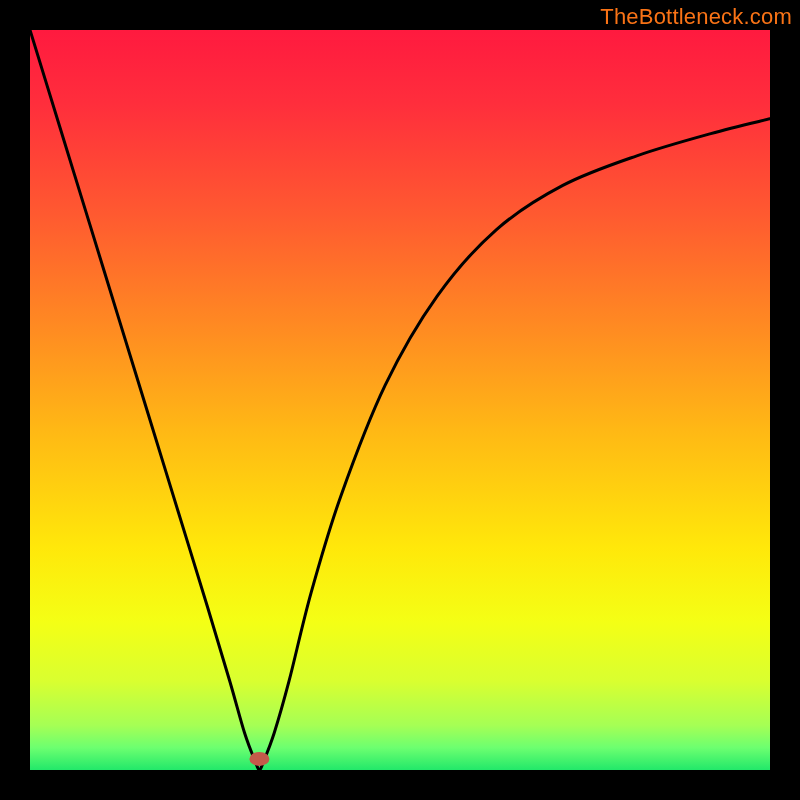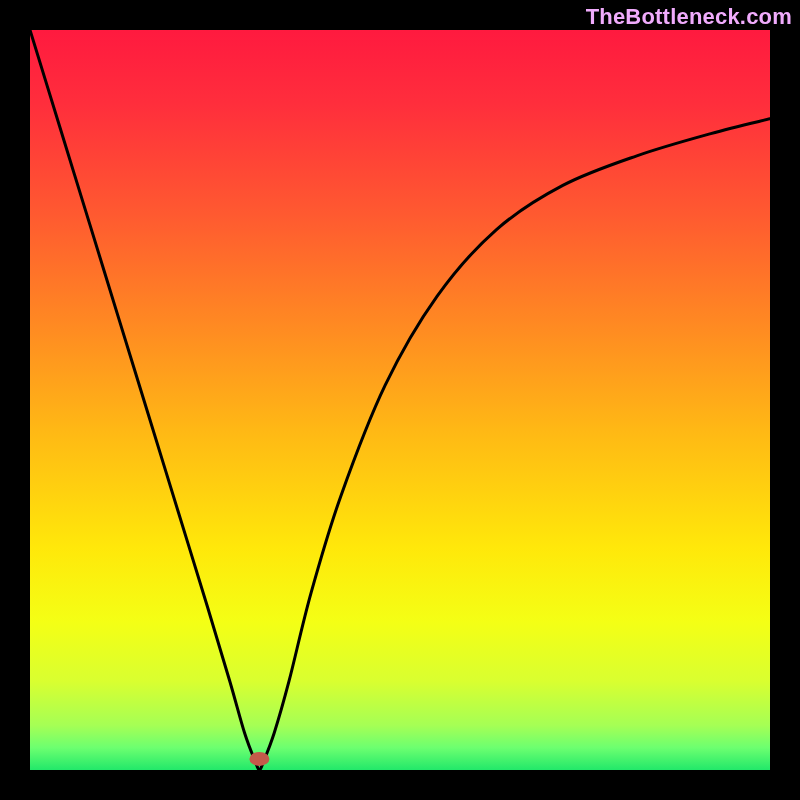--- a/index.html
+++ b/index.html
@@ -30,23 +30,23 @@
     inset: 0;
   }
   .curve-svg {
     position: absolute;
     inset: 0;
   }
   .attribution {
     position: absolute;
     top: 4px;
     right: 8px;
-    color: #f0abfc;
+    color: #f97316;
     font-size: 22px;
-    font-weight: bold;
+    font-weight: normal;
     letter-spacing: 0.2px;
     user-select: none;
   }
 </style>
 </head>
 <body>
 
 <div class="frame">
 
   <div class="plot-area">

